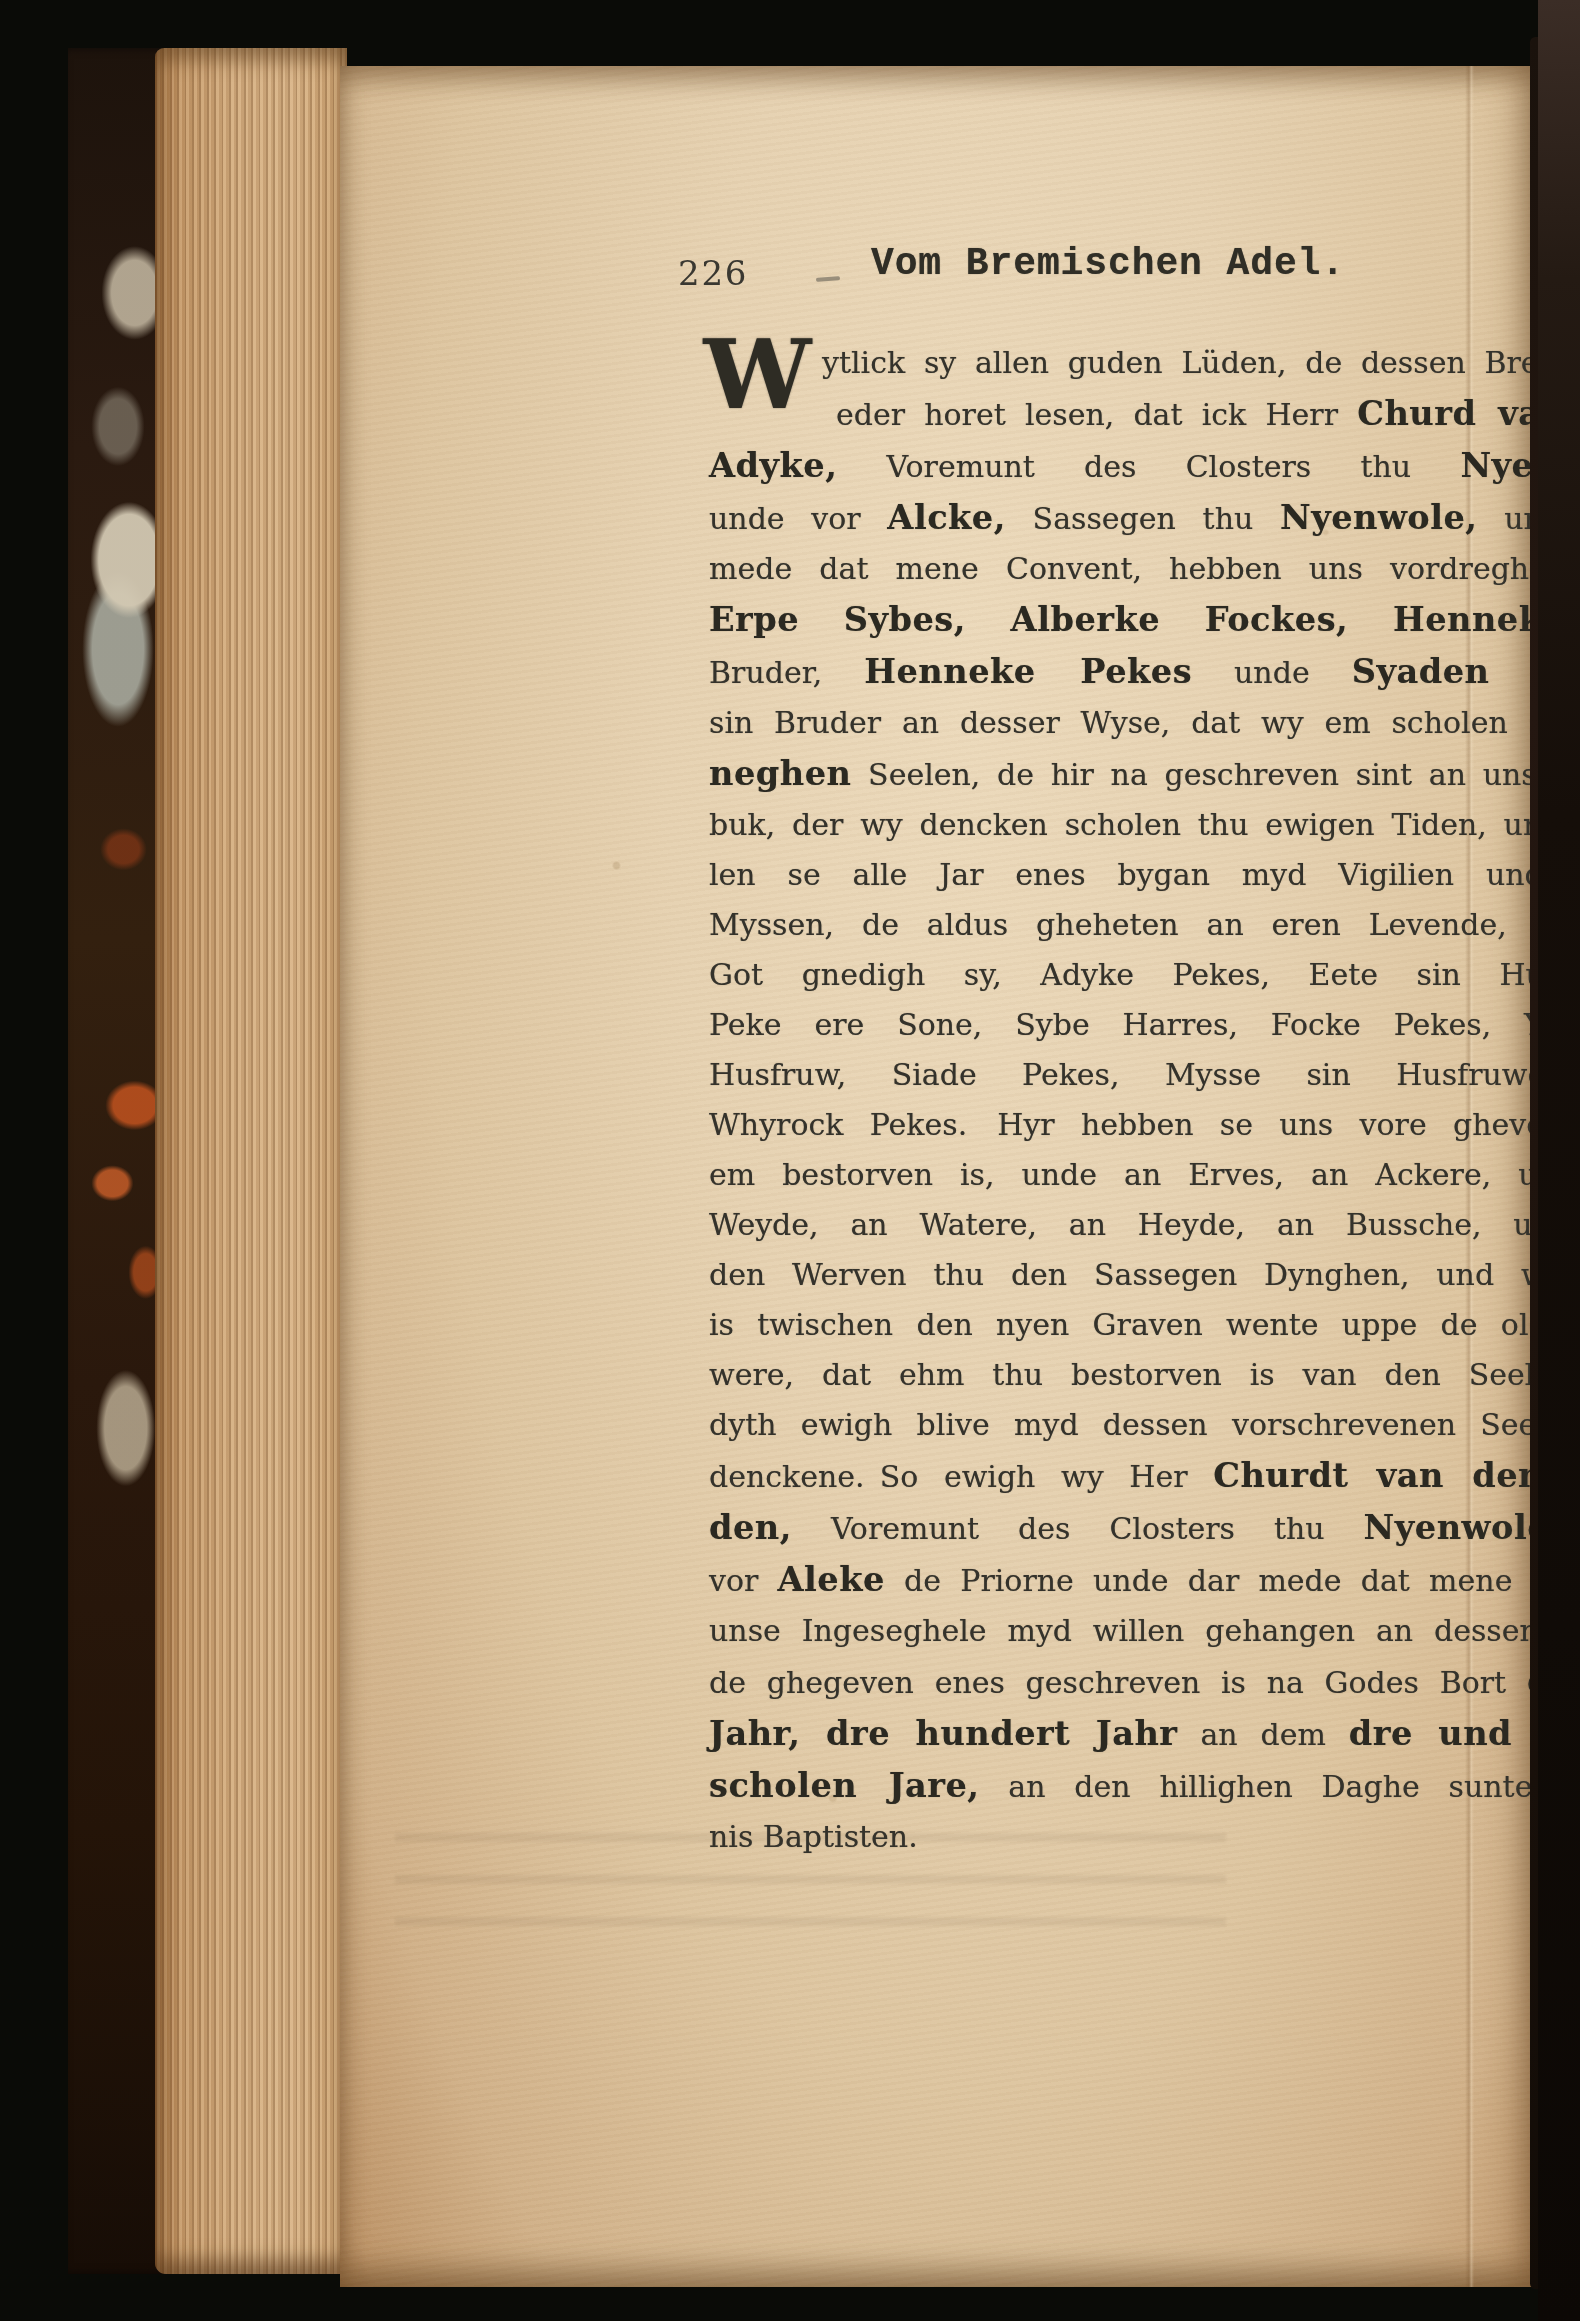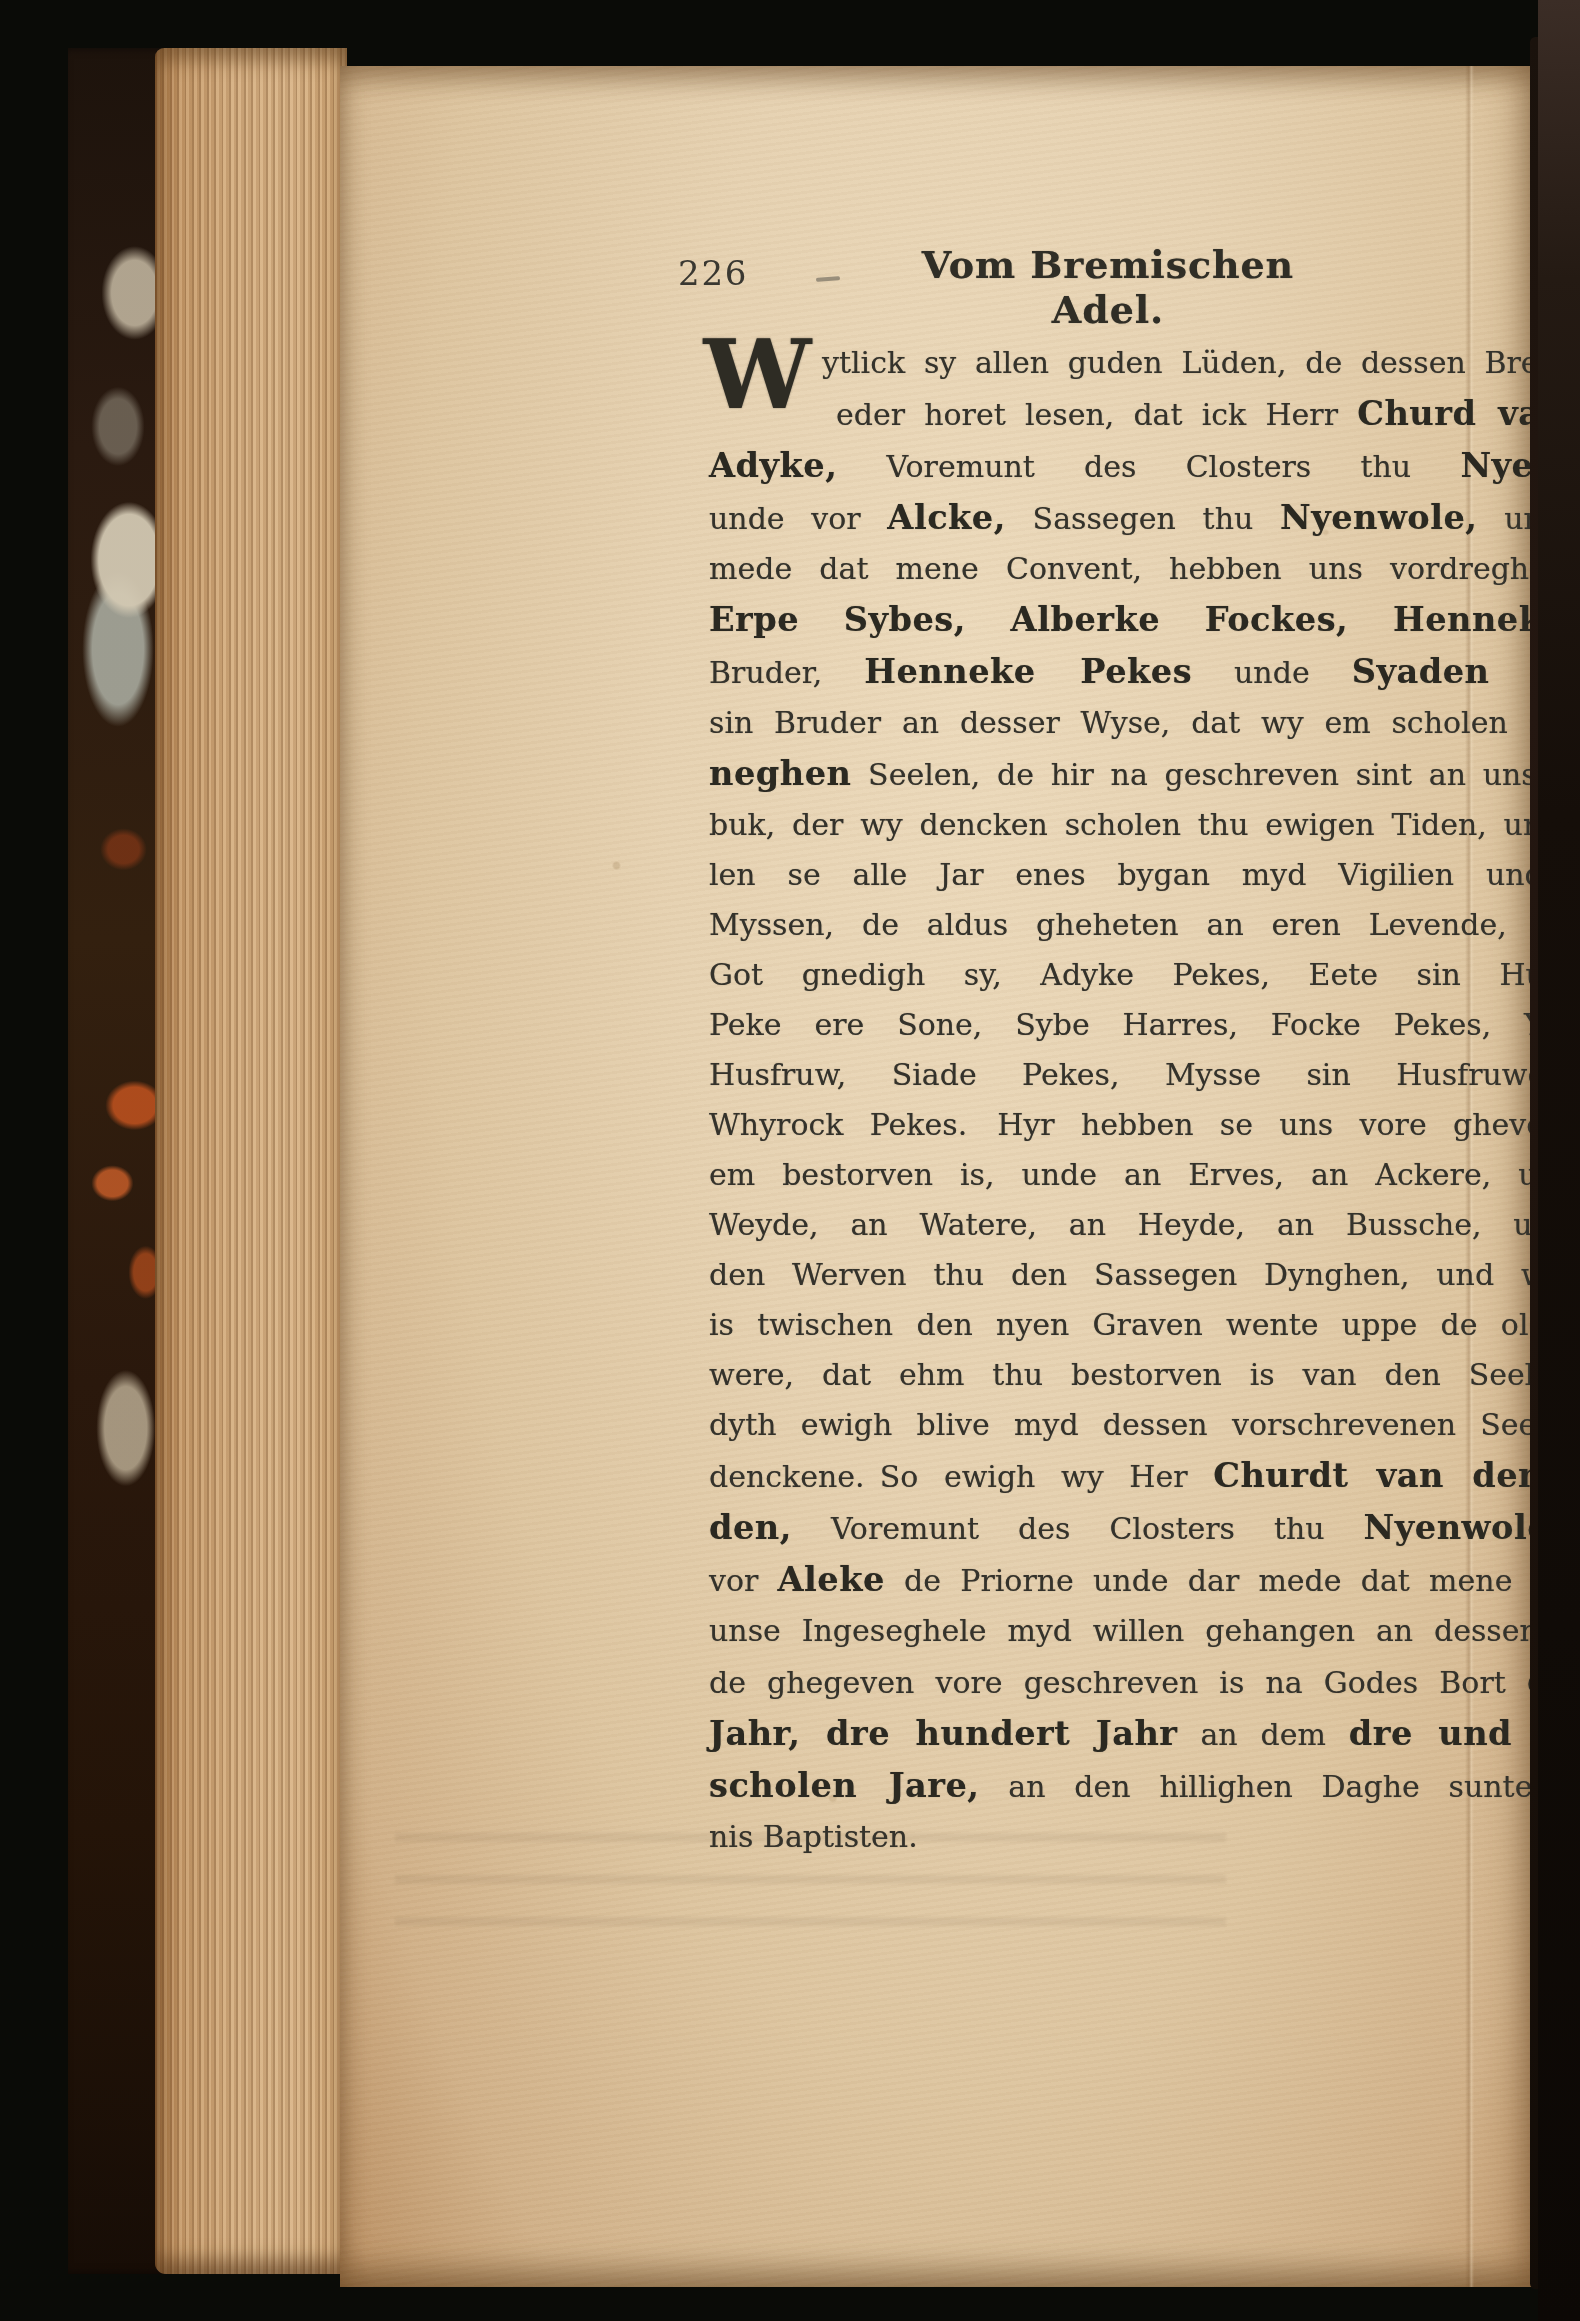--- a/index.html
+++ b/index.html
@@ -47,21 +47,21 @@
     background:linear-gradient(180deg,#1a120c,#241711 30%,#1a110b 70%,#120c07);border-radius:5.5px;}
 
   
   .textblock{position:absolute;left:369px;top:150px;width:949px;color:#32302a;}
   .pageheader{position:relative;height:102px;}
   .pagenum{position:absolute;left:-31px;top:37px;font-size:34px;letter-spacing:1.8px;color:#3a3831;}
   .smudge-dash{position:absolute;left:107px;top:61px;width:24px;height:3.7px;background:rgba(90,86,76,.55);
     border-radius:1.8px;transform:rotate(-4deg);}
   .headtitle{position:absolute;left:159px;top:26px;width:480px;text-align:center;
     font-size:38px;font-weight:bold;letter-spacing:0.9px;color:#302e26;
-    text-shadow:0 0 0.9px rgba(48,46,38,.65);}
+    text-shadow:0 0 0.9px rgba(48,46,38,.65);font-family:Liberation Mono, monospace;}
   .body{position:relative;margin-top:20px;font-size:30px;line-height:50px;
     text-shadow:0 0 0.9px rgba(50,48,40,.5);}
   .dropcap{position:absolute;left:-5.5px;top:-11px;font-size:96px;line-height:96px;font-weight:bold;
     color:#2e2c24;text-shadow:0 0 1.8px rgba(46,44,36,.6);}
   .line{text-align:justify;text-align-last:justify;white-space:normal;}
   .line.nojust{text-align:left;text-align-last:left;}
   .line:nth-child(1){padding-left:113px;}
   .line:nth-child(2){padding-left:127px;}
   .seg{color:#34322b;}
   .seg.bold{font-weight:bold;font-size:1.12em;color:#2b2921;letter-spacing:0.5px;}
@@ -110,21 +110,21 @@
             <div class="line"><span class="seg">em bestorven is, unde an Erves, an Ackere, unde an</span></div>
             <div class="line"><span class="seg">Weyde, an Watere, an Heyde, an Bussche, unde an</span></div>
             <div class="line"><span class="seg">den Werven thu den Sassegen Dynghen, und wes dar</span></div>
             <div class="line"><span class="seg">is twischen den nyen Graven wente uppe de olen Lant</span></div>
             <div class="line"><span class="seg">were, dat ehm thu bestorven is van den Seelen, dat</span></div>
             <div class="line"><span class="seg">dyth ewigh blive myd dessen vorschrevenen Seelen thu</span></div>
             <div class="line"><span class="seg">denckene. So ewigh wy Her </span><span class="seg bold">Churdt van den Gru-</span></div>
             <div class="line"><span class="seg bold">den,</span><span class="seg"> Voremunt des Closters thu </span><span class="seg bold">Nyenwole,</span><span class="seg"> und</span></div>
             <div class="line"><span class="seg">vor </span><span class="seg bold">Aleke</span><span class="seg"> de Priorne unde dar mede dat mene Convent</span></div>
             <div class="line"><span class="seg">unse Ingeseghele myd willen gehangen an dessen Breve,</span></div>
-            <div class="line"><span class="seg">de ghegeven vore geschreven is na Godes Bort </span><span class="seg bold">dusent</span></div>
+            <div class="line"><span class="seg">de ghegeven enes geschreven is na Godes Bort </span><span class="seg bold">dusent</span></div>
             <div class="line"><span class="seg bold">Jahr, dre hundert Jahr</span><span class="seg"> an dem </span><span class="seg bold">dre und achte-</span></div>
             <div class="line"><span class="seg bold">scholen Jare,</span><span class="seg"> an den hillighen Daghe sunte Johan-</span></div>
             <div class="line nojust"><span class="seg">nis Baptisten.</span></div>
           </div>
         <div class="sig">B.</div>
       </div>
     </div>
   </div>
 
   <div class="right-gap"></div>

